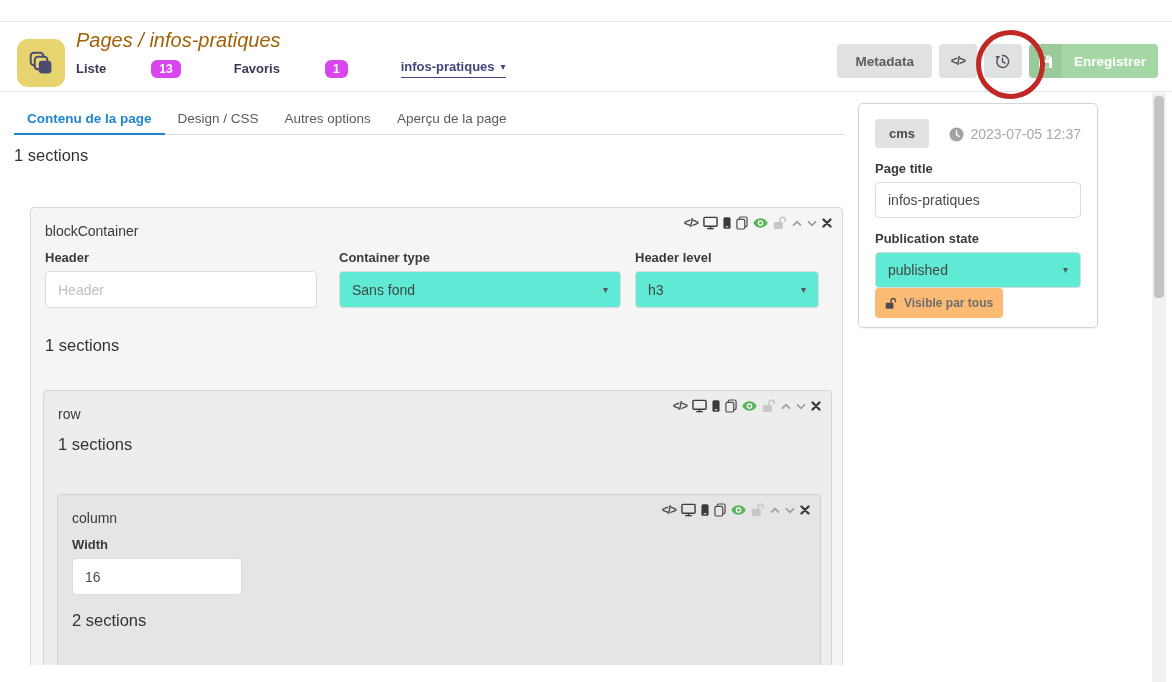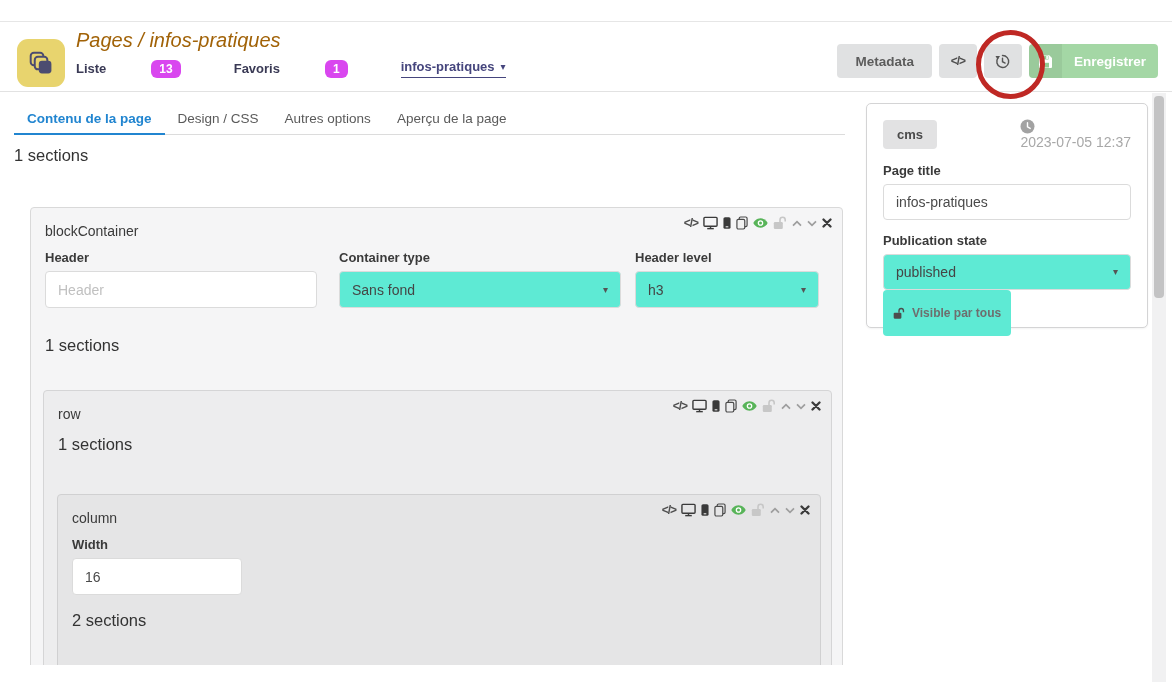--- a/index.html
+++ b/index.html
@@ -70,31 +70,31 @@
   .field-label { display:block; font-size:13px; font-weight:bold; color:#3a3a3a; margin-bottom:6px; }
   .text-input { width:100%; height:37px; background:#fff; border:1px solid #dbdbdb; border-radius:4px;
     font-size:14px; color:#4a4a4a; padding:0 12px; font-family:inherit; }
   .text-input::placeholder { color:#c0c0c0; }
   .dropdown { width:100%; height:37px; background:#5eead4; border:1px solid #dbdbdb; border-radius:4px;
     font-size:14px; color:#454545; padding:0 12px; display:flex; align-items:center;
     justify-content:space-between; cursor:pointer; }
   .dropdown .caret { color:#555; }
 
   
-  .sidebar-card { position:absolute; left:858px; top:103px; width:282px; height:225px;
+  .sidebar-card { position:absolute; left:858px; top:103px; width:240px; height:225px;
     background:#fff; border:1px solid #d4d4d5; border-radius:5px; padding:15px 16px;
-    box-shadow:0 1px 2px rgba(0,0,0,0.05);margin-left:8px; }
+    box-shadow:0 1px 2px rgba(0,0,0,0.05); }
   .card-top { display:flex; justify-content:space-between; align-items:center; }
   .cms-btn { background:#e2e2e3; border:none; border-radius:4px; font-weight:bold; font-size:13px;
     color:#4a4a4a; padding:7px 14px; font-family:inherit; cursor:pointer; }
-  .timestamp { display:flex; align-items:flex-start; color:#a8a8a8; font-size:14px;flex-direction:column; }
+  .timestamp { display:flex; align-items:flex-end; gap:6px; color:#a8a8a8; font-size:14px; }
   .card-label { display:block; font-size:13px; font-weight:bold; color:#3a3a3a; margin:13px 0 6px; }
   .sidebar-card .text-input, .sidebar-card .dropdown { height:36px; }
-  .visible-badge { display:inline-flex; align-items:center; gap:7px; background:#5eead4;
-    border-radius:4px; padding:16px 10px; font-size:12px; font-weight:bold; color:#6e6e6e; cursor:pointer; }
+  .visible-badge { display:inline-flex; align-items:center; gap:7px; background:#fdba74;
+    border-radius:4px; padding:8px 10px; font-size:12px; font-weight:bold; color:#6e6e6e; cursor:pointer; }
 
   
   .scroll-track { position:absolute; left:1152px; top:93px; width:14px; height:589px; background:#f1f1f2; }
   .scroll-thumb { position:absolute; left:2px; top:3px; width:10px; height:202px; background:#c3c3c4; border-radius:4px; }
 </style>
 </head>
 <body>
 
 <div class="app-header">
   <div class="app-tile">

